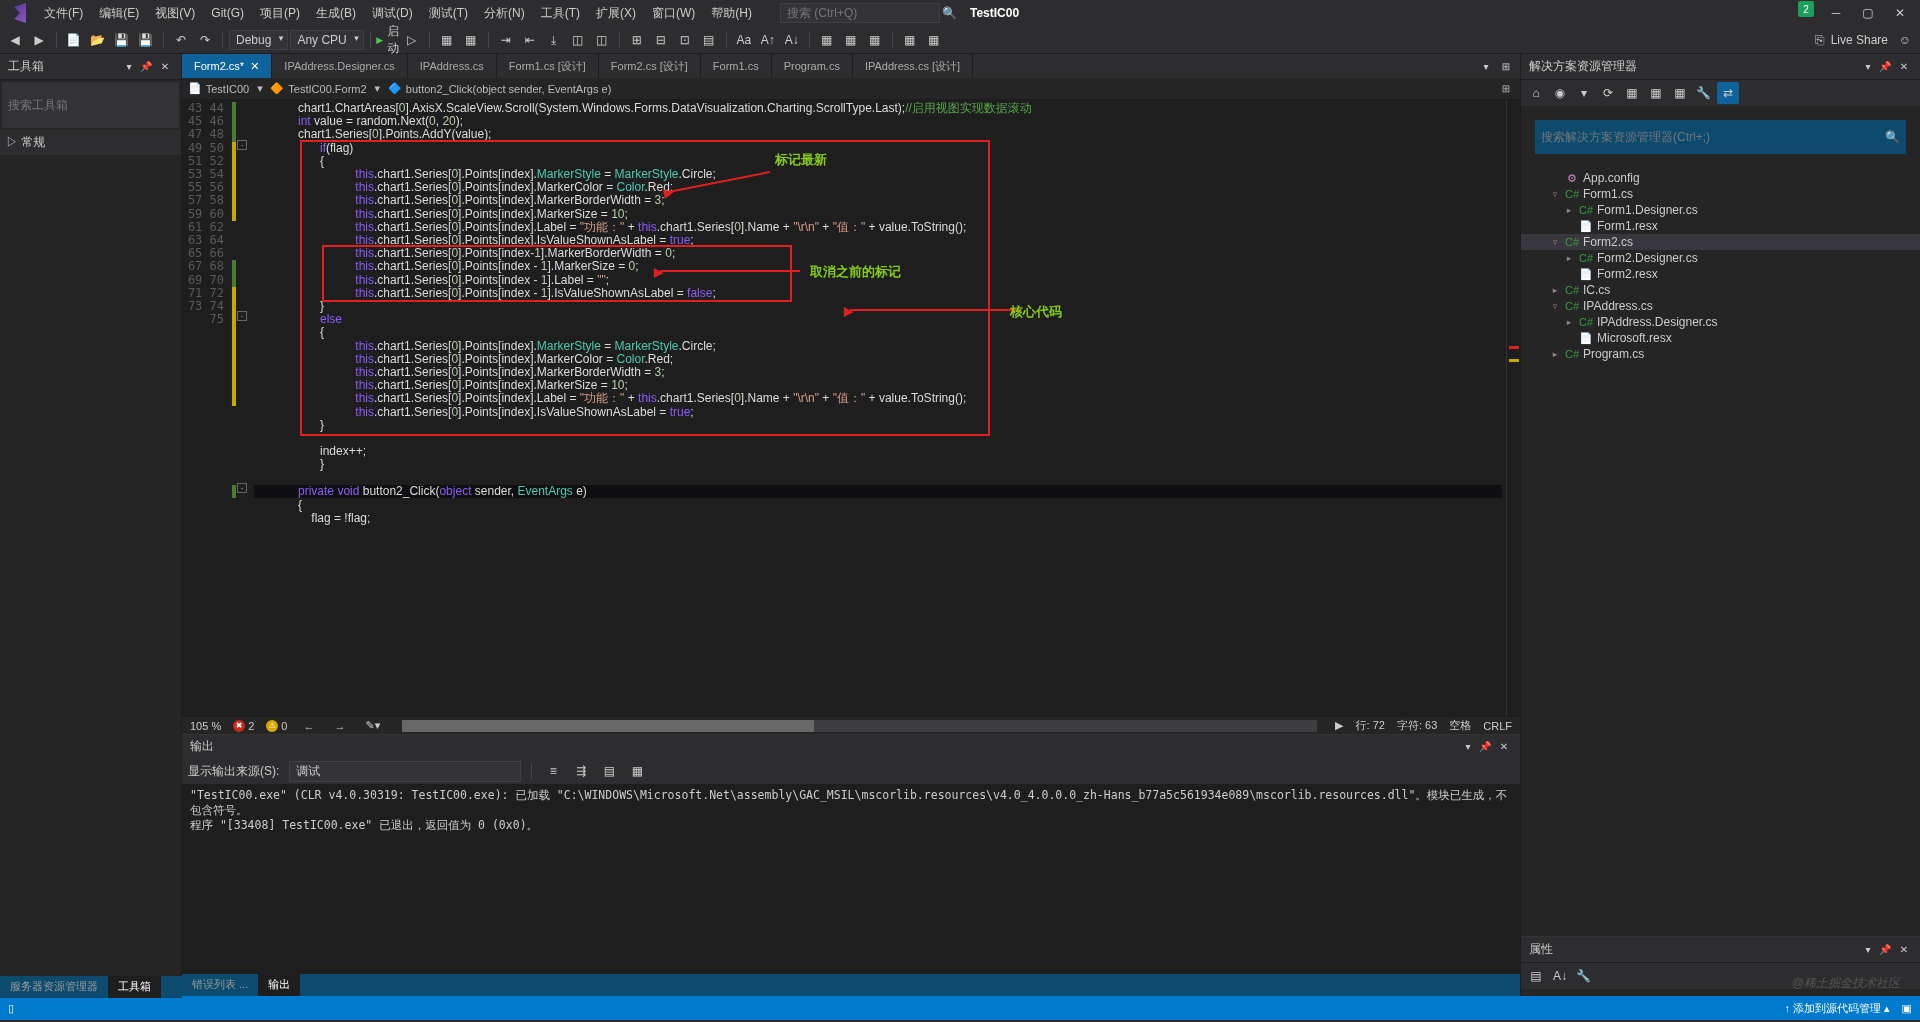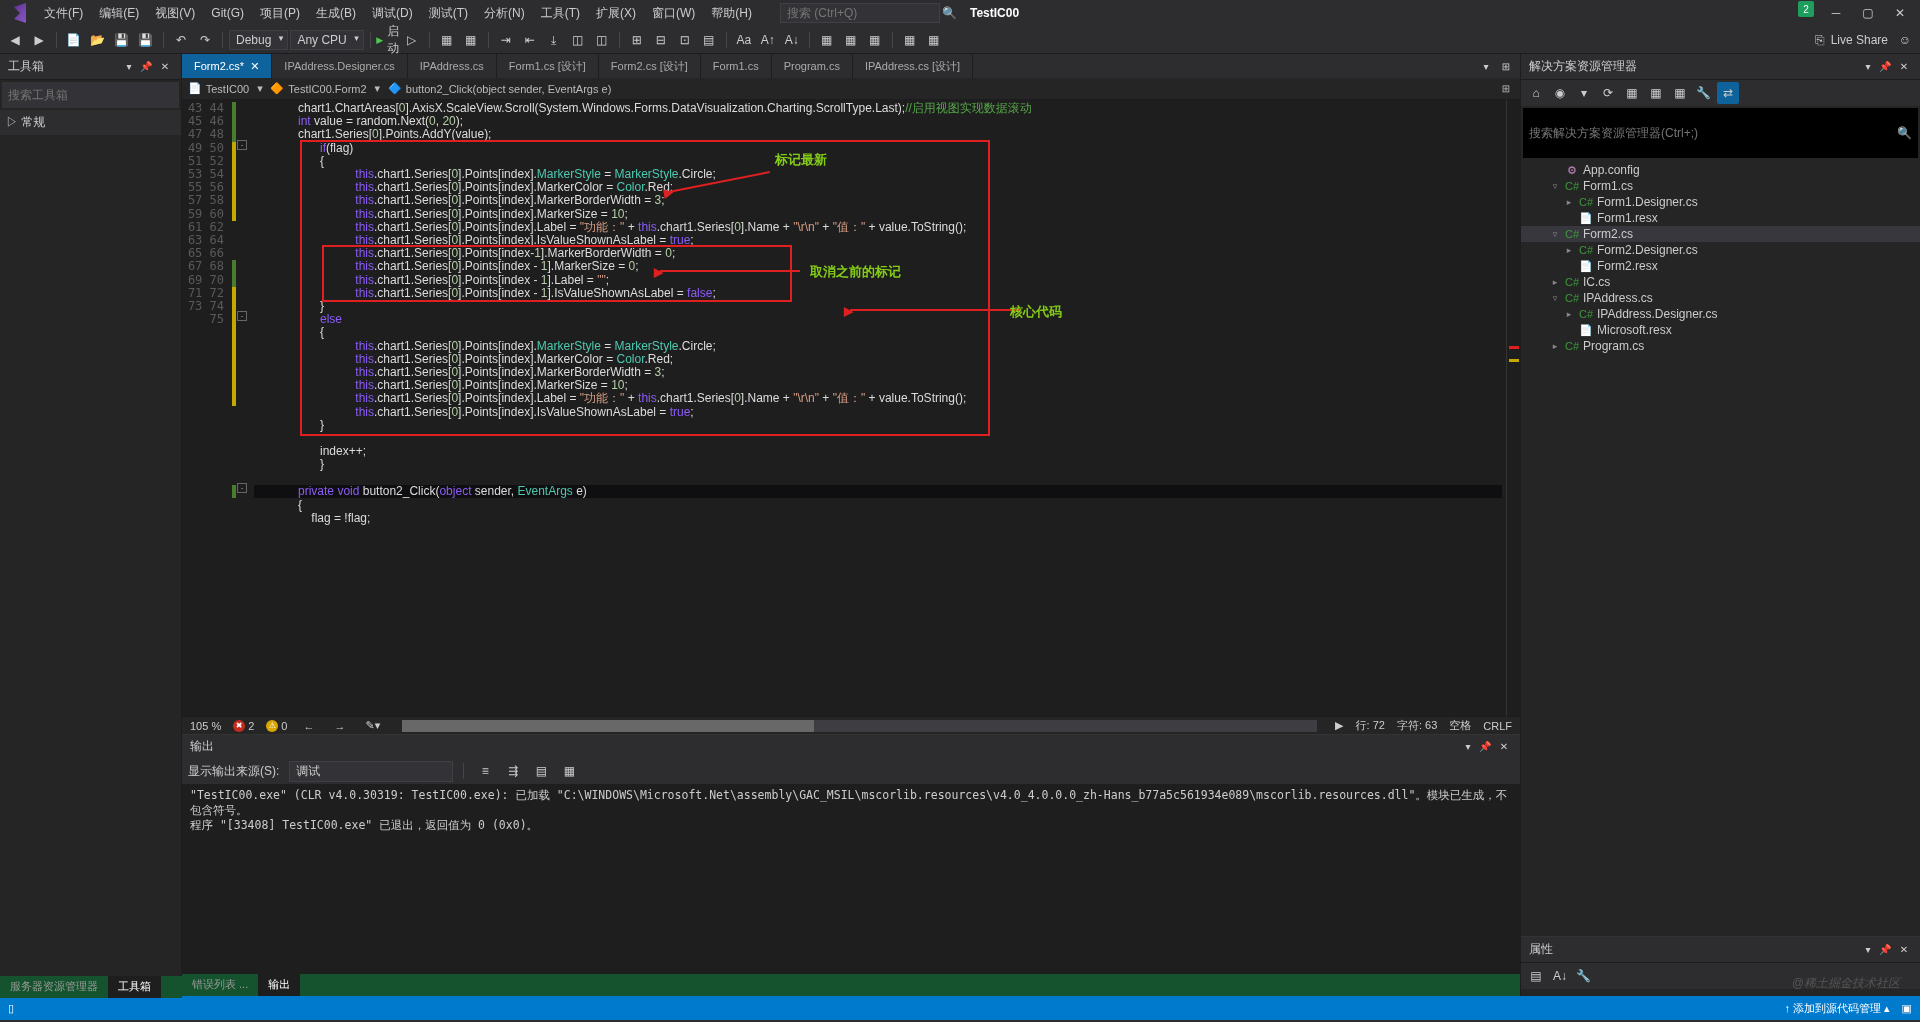--- a/index.html
+++ b/index.html
@@ -19,21 +19,21 @@
 .combo { background: #333337; border: 1px solid #3f3f46; padding: 2px 16px 2px 6px; color: #ccc; position: relative; }
 .combo::after { content: "▾"; position: absolute; right: 4px; font-size: 9px; }
 .start-btn { display: flex; align-items: center; gap: 4px; padding: 2px 10px; }
 .start-btn::before { content: "▶"; color: #4ec94e; font-size: 9px; }
 .main { display: flex; height: calc(100% - 80px); }
 .left-pane { width: 182px; background: #252526; border-right: 1px solid #1c1c21; }
 .pane-header { background: #2d2d30; padding: 4px 8px; display: flex; align-items: center; border-bottom: 1px solid #1c1c21; }
 .pane-header .title { flex: 1; }
 .pane-icons { display: flex; gap: 2px; }
 .pane-icon { width: 16px; height: 16px; cursor: pointer; font-size: 10px; display: flex; align-items: center; justify-content: center; }
-.toolbox-search { padding: 6px 6px; background: #333337; margin: 2px; }
+.toolbox-search { padding: 16px 6px; background: #333337; margin: 2px; }
 .toolbox-search input { background: transparent; border: 0; color: #999; width: 100%; outline: none; font-size: 12px; }
 .toolbox-cat { padding: 4px 6px; background: #2d2d30; font-size: 12px; }
 .toolbox-msg { padding: 20px 10px; color: #888; text-align: center; font-size: 11px; line-height: 1.5; }
 .center { flex: 1; display: flex; flex-direction: column; background: #1e1e1e; }
 .tabs { display: flex; background: #2d2d30; height: 24px; align-items: stretch; }
 .tab { padding: 4px 12px; cursor: pointer; display: flex; align-items: center; gap: 6px; color: #aaa; font-size: 11px; border-right: 1px solid #1c1c21; }
 .tab.active { background: #0e639c; color: #fff; }
 .tab .close { font-size: 11px; }
 .tab-icons-right { margin-left: auto; display: flex; align-items: center; gap: 4px; padding-right: 6px; }
 .breadcrumb { display: flex; align-items: center; background: #252526; height: 22px; padding: 0 6px; gap: 8px; font-size: 11px; color: #bbb; border-bottom: 1px solid #1c1c21; }
@@ -61,35 +61,35 @@
 .mm-mark { position: absolute; right: 1px; width: 10px; height: 3px; }
 .editor-status { height: 18px; background: #252526; display: flex; align-items: center; padding: 0 8px; gap: 12px; font-size: 11px; border-top: 1px solid #1c1c21; }
 .es-err { display: flex; align-items: center; gap: 3px; }
 .err-dot { width: 12px; height: 12px; border-radius: 50%; display: flex; align-items: center; justify-content: center; font-size: 8px; color: #fff; }
 .nav-arrow { cursor: pointer; padding: 0 4px; }
 .hscroll { flex: 1; height: 12px; background: #3e3e42; margin: 0 6px; position: relative; }
 .hscroll-thumb { position: absolute; height: 100%; background: #686868; }
 .output-pane { height: 240px; background: #1e1e1e; border-top: 1px solid #333; display: flex; flex-direction: column; }
 .out-header { background: #2d2d30; padding: 3px 8px; display: flex; align-items: center; }
 .out-tools { display: flex; align-items: center; padding: 2px 6px; gap: 6px; background: #2d2d30; }
-.out-combo { background: #333337; border: 1px solid #3f3f46; padding: 1px 20px 1px 6px; margin-left: 4px; width: 164px; }
+.out-combo { background: #333337; border: 1px solid #3f3f46; padding: 1px 20px 1px 6px; margin-left: 4px; width: 232px; }
 .out-text { flex: 1; padding: 4px 8px; font-family: Consolas,monospace; font-size: 11.5px; line-height: 1.3; color: #ccc; white-space: pre-wrap; overflow: auto; }
 .right-pane { width: 400px; background: #252526; display: flex; flex-direction: column; border-left: 1px solid #1c1c21; }
 .sol-toolbar { display: flex; padding: 2px 4px; gap: 2px; background: #2d2d30; }
-.sol-search { padding: 18px 6px; background: #000000; margin: 2px; display: flex; }
+.sol-search { padding: 10px 6px; background: #0c4a6e; margin: 14px; display: flex; }
 .sol-search input { background: transparent; border: 0; color: #999; flex: 1; outline: none; font-size: 12px; }
 .tree { flex: 1; font-size: 12px; padding: 2px 0; overflow: auto; }
 .tree-item { display: flex; align-items: center; padding: 1px 4px; gap: 4px; cursor: pointer; }
 .tree-item.selected { background: #37373d; }
 .tv { width: 12px; text-align: center; color: #888; font-size: 9px; }
 .ficon { width: 14px; height: 14px; font-size: 11px; display: flex; align-items: center; justify-content: center; }
 .ic-cs { color: #3a9c3a; }
 .ic-cfg { color: #c586c0; }
 .props-pane { height: 60px; border-top: 1px solid #333; }
-.bottom-tabs { display: flex; background: #14532d; height: 22px; text-align: right; }
+.bottom-tabs { display: flex; background: #0c4a6e; height: 22px; text-align: right; }
 .btab { padding: 3px 10px; font-size: 11px; cursor: pointer; color: #999; }
 .btab.active { color: #fff; background: #1e1e1e; }
 .statusbar { height: 24px; background: #007acc; display: flex; align-items: center; padding: 0 8px; color: #fff; font-size: 11px; }
 .sb-right { margin-left: auto; display: flex; gap: 12px; align-items: center; }
 .watermark { position: absolute; bottom: 30px; right: 20px; color: #555; font-size: 12px; font-style: italic; } .ind2 { padding-left: 44px; } .ind3 { padding-left: 66px; } .ind4 { padding-left: 88px; }
 </style>
 </head>
 <body>
 
 <div class="titlebar">

